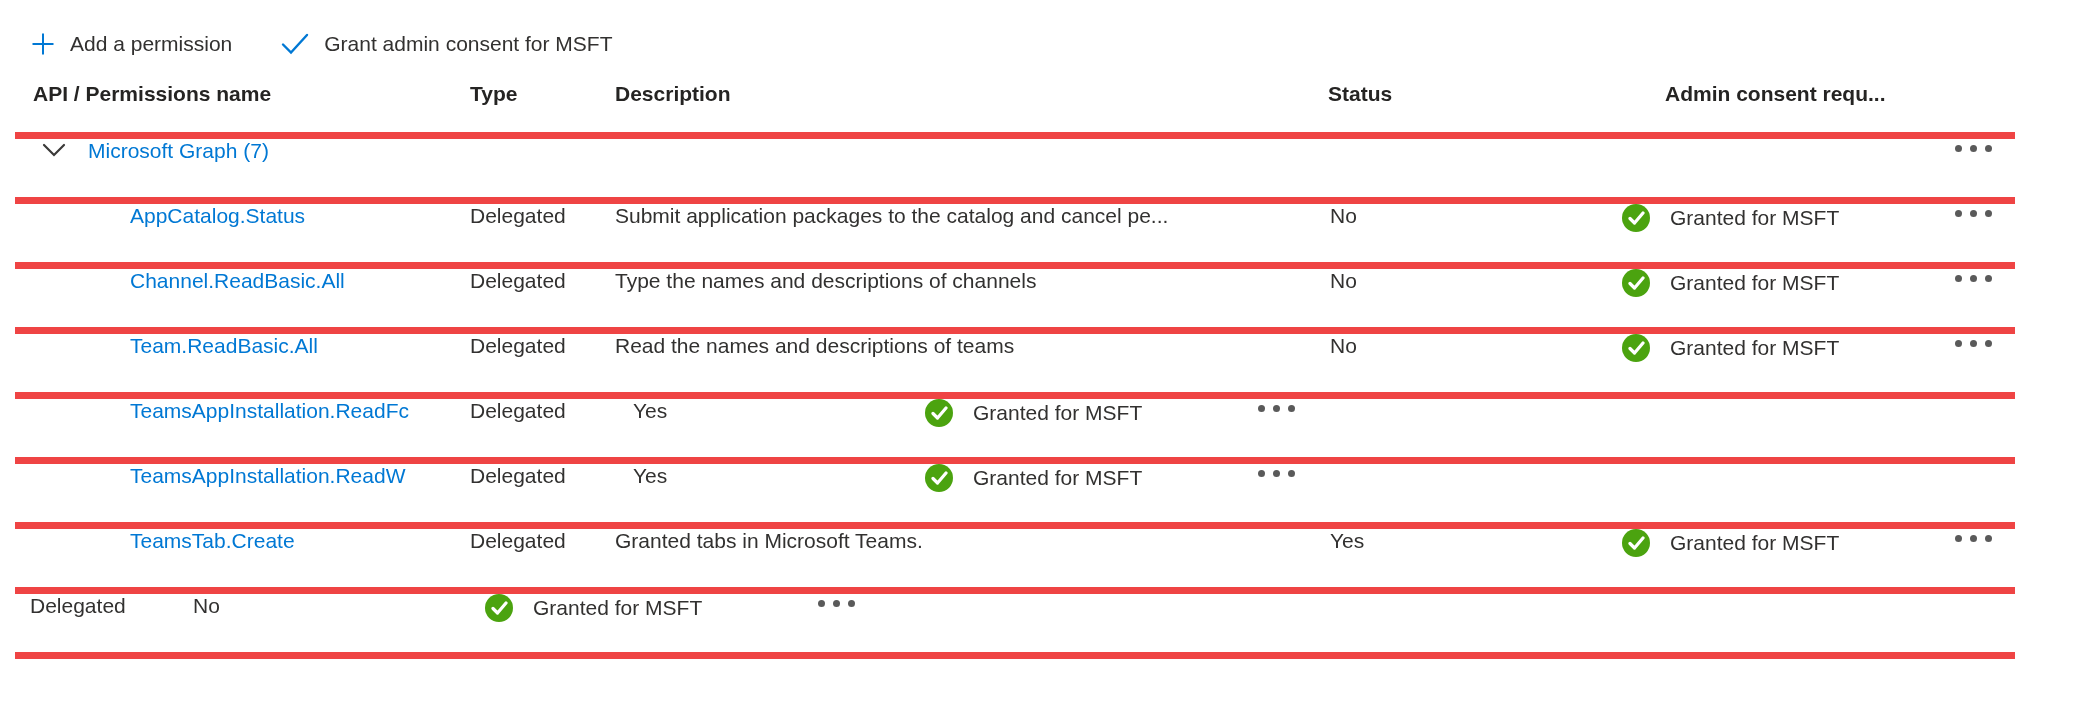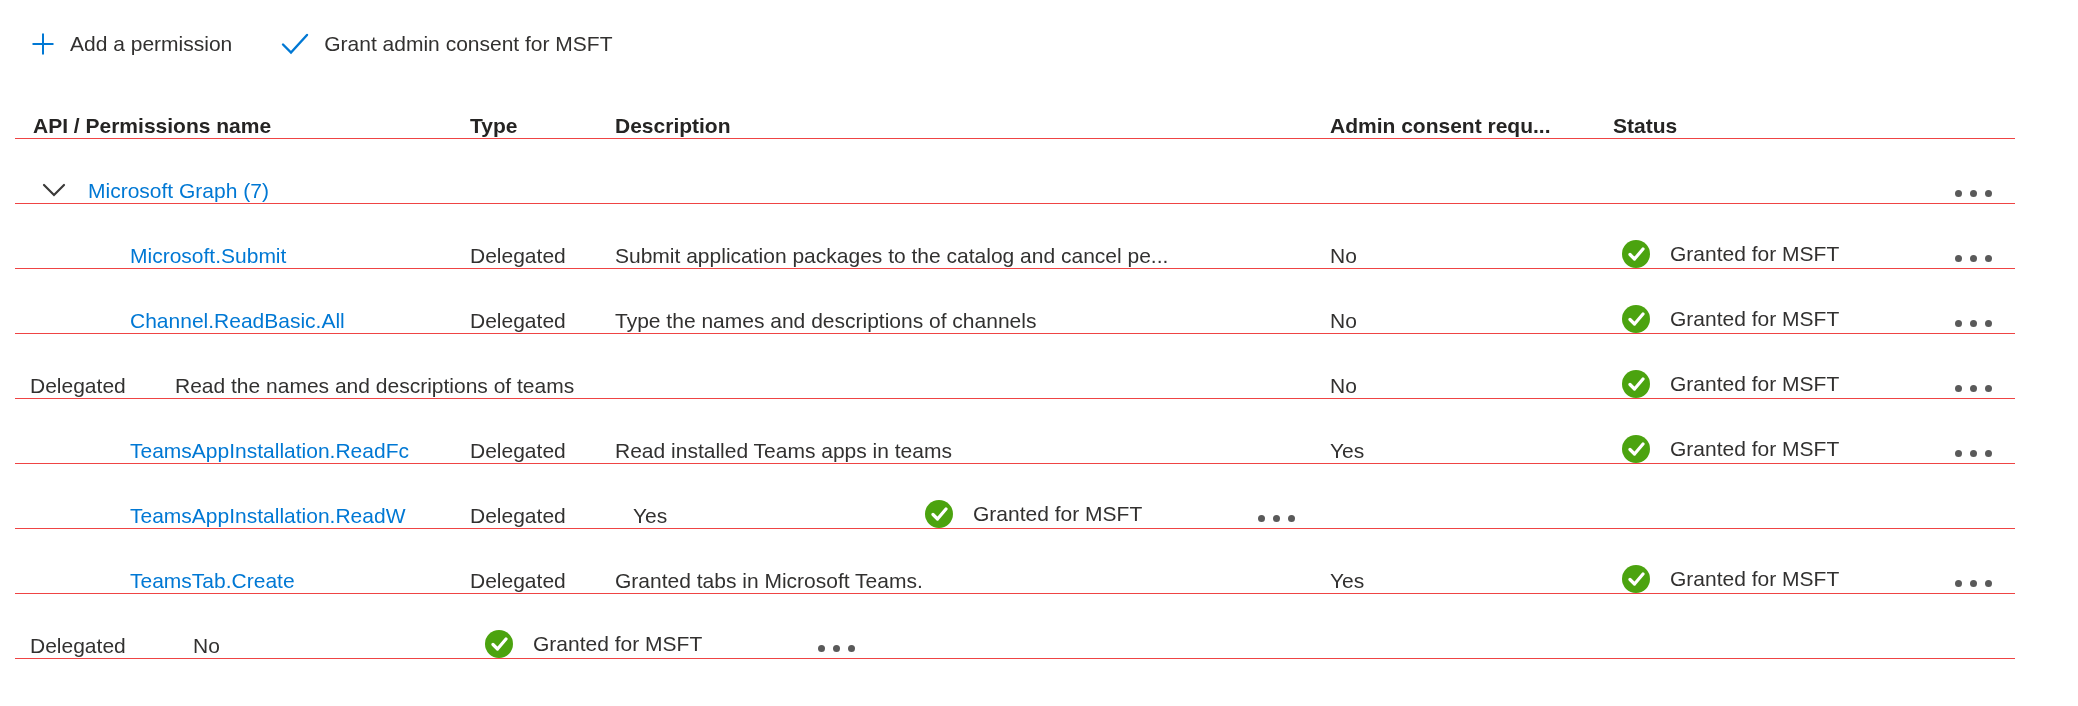--- a/index.html
+++ b/index.html
@@ -25,22 +25,22 @@
     padding: 0; margin-right: 48px; justify-content: flex-end;
   }
   .toolbar-btn .tb-icon { display: inline-flex; margin-right: 14px; }
 
   
   .table {
     margin: 16px 63px 0 15px; 
     width: 2000px;
   }
   .hdr-row, .grid-row {
-    display: flex; align-items: flex-end;
-    border-bottom: 1px solid #ef4444;
+    display: flex; align-items: flex-start;
+    border-bottom: 7px solid #ef4444;
   }
   .hdr-row { height: 57px; font-weight: bold; font-size: 21px; color: #252423; }
   .grid-row { height: 65px; font-size: 21px; }
 
   .col { overflow: hidden; white-space: nowrap; flex-shrink: 0; }
   .col-name   { width: 440px; padding-left: 18px; }
   .col-type   { width: 160px; padding-left: 15px; }
   .col-desc   { flex: 1 1 auto; min-width: 0; padding-right: 10px; }
   .col-admin  { width: 285px; padding-left: 18px; }
   .col-status { width: 335px; padding-left: 16px; display: flex; align-items: center; }
@@ -99,22 +99,22 @@
       <span>Grant admin consent for MSFT</span>
     </button>
   </div>
 
   <div class="table">
 
     <div class="hdr-row">
       <div class="col col-name">API / Permissions name</div>
       <div class="col col-type">Type</div>
       <div class="col col-desc">Description</div>
+      <div class="col col-status">Status</div>
       <div class="col col-admin">Admin consent requ...</div>
-      <div class="col col-status">Status</div>
       <div class="col col-actions"></div>
     </div>
 
     <div class="grid-row">
       <div class="group-left">
         <button class="chevron-btn">
           <span>
             <svg width="24" height="14" viewBox="0 0 24 14">
               <path d="M2 2 L12 12 L22 2" stroke="#3b3a39" stroke-width="2.2" fill="none" stroke-linecap="round"></path>
             </svg>
@@ -127,21 +127,21 @@
           <span class="dot"></span>
           <span class="dot"></span>
           <span class="dot"></span>
         </button>
       </div>
     </div>
 
     <div>
   <div class="grid-row">
     <div class="col col-name row-name">
-      <a class="link">Microsoft.Submit</a>
+      <a class="link">AppCatalog.Status</a>
     </div>
     <div class="col col-type">Delegated</div>
     <div class="col col-desc">Submit application packages to the catalog and cancel pe...</div>
     <div class="col col-admin">No</div>
     <div class="col col-status row-status">
       <span class="granted-badge">
         <svg width="17" height="14" viewBox="0 0 17 14">
           <path d="M2 7.5 L6.5 12 L15 2" stroke="#ffffff" stroke-width="3.2" fill="none" stroke-linecap="round" stroke-linejoin="round"></path>
         </svg>
       </span>
@@ -174,20 +174,23 @@
     <div class="col col-actions">
       <button class="ellipsis-btn">
         <span class="dot"></span>
         <span class="dot"></span>
         <span class="dot"></span>
       </button>
     </div>
   </div>
 
   <div class="grid-row">
+    <div class="col col-name row-name">
+      <a class="link">Team.ReadBasic.All</a>
+    </div>
     <div class="col col-type">Delegated</div>
     <div class="col col-desc">Read the names and descriptions of teams</div>
     <div class="col col-admin">No</div>
     <div class="col col-status row-status">
       <span class="granted-badge">
         <svg width="17" height="14" viewBox="0 0 17 14">
           <path d="M2 7.5 L6.5 12 L15 2" stroke="#ffffff" stroke-width="3.2" fill="none" stroke-linecap="round" stroke-linejoin="round"></path>
         </svg>
       </span>
       <span>Granted for MSFT</span>
@@ -199,21 +202,20 @@
         <span class="dot"></span>
       </button>
     </div>
   </div>
 
   <div class="grid-row">
     <div class="col col-name row-name">
       <a class="link">TeamsAppInstallation.ReadFc</a>
     </div>
     <div class="col col-type">Delegated</div>
-    <div class="col col-desc">Read installed Teams apps in teams</div>
     <div class="col col-admin">Yes</div>
     <div class="col col-status row-status">
       <span class="granted-badge">
         <svg width="17" height="14" viewBox="0 0 17 14">
           <path d="M2 7.5 L6.5 12 L15 2" stroke="#ffffff" stroke-width="3.2" fill="none" stroke-linecap="round" stroke-linejoin="round"></path>
         </svg>
       </span>
       <span>Granted for MSFT</span>
     </div>
     <div class="col col-actions">

